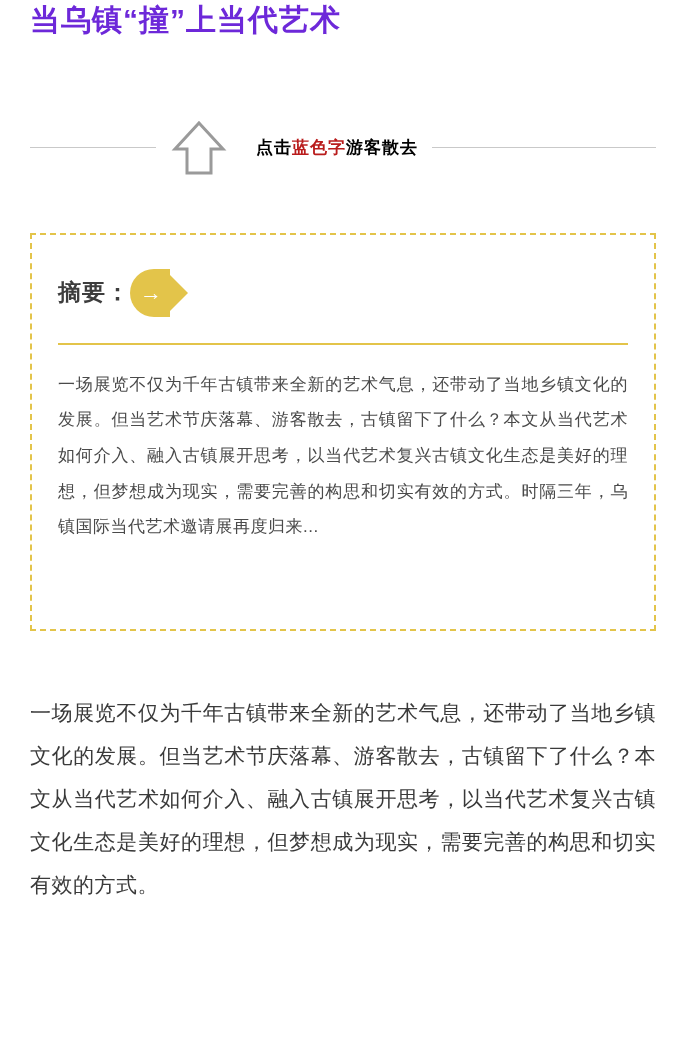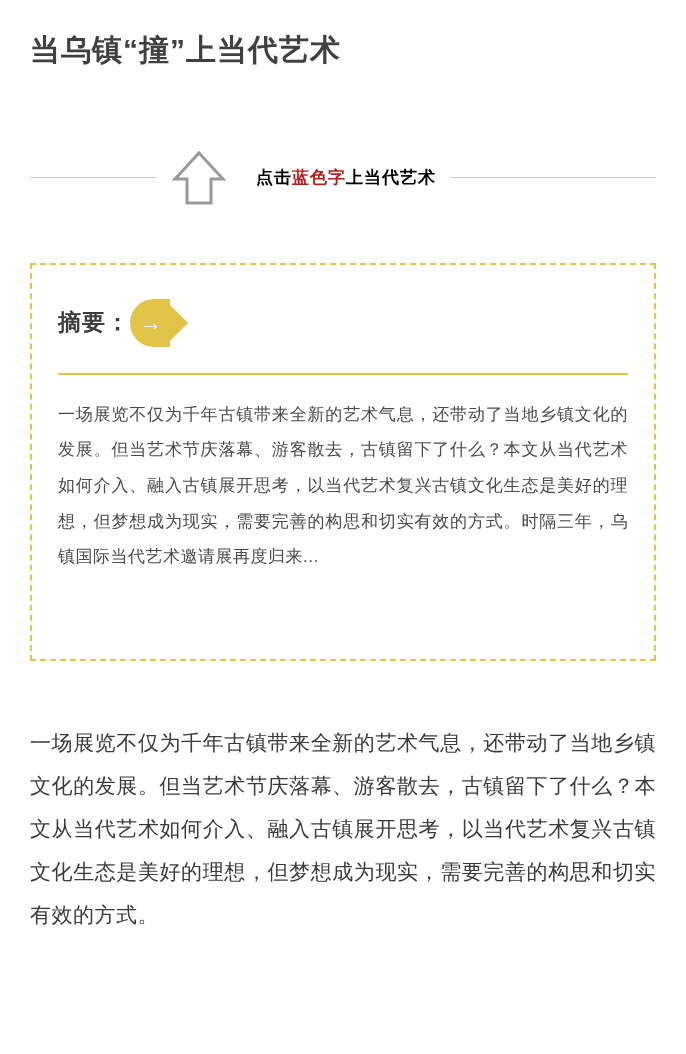--- a/index.html
+++ b/index.html
@@ -18,24 +18,23 @@
   .page {
     width: 686px;
     height: 1054px;
     box-sizing: border-box;
     padding: 0 30px;
     position: relative;
   }
   .article-title {
     font-size: 30px;
     font-weight: bold;
-    color: #404040;
+    color: #6d28d9;
     letter-spacing: 1px;
     margin: 0;
-    padding-top: 30px;
     line-height: 1.35;
   }
   .meta-row {
     display: flex;
     align-items: center;
     margin-top: 22px;
     font-size: 16px;
   }
   .meta-author {
     color: #9a9a9a;
@@ -161,21 +160,21 @@
 
 
   <div class="attention-row">
     <div class="rule rule-left"></div>
     <div class="arrow-up-wrap">
       <svg width="56" height="58" viewBox="0 0 56 58" aria-hidden="true">
         <path d="M28 4 L52 30 L40 30 L40 54 L16 54 L16 30 L4 30 Z" fill="none" stroke="#9a9a9a" stroke-width="3" stroke-linejoin="miter"></path>
       </svg>
     </div>
     <div class="attention-text">
-      <span class="grey">点击</span><span class="blue">蓝色字</span><span class="grey">上当代艺术</span>
+      <span class="grey">点击</span><span class="blue">蓝色字</span><span class="grey">游客散去</span>
     </div>
     <div class="rule rule-right"></div>
   </div>
 
   <div class="summary-box">
     <div class="summary-head">
       <span class="summary-label">摘要：</span>
       <span class="arrow-badge">
         <span class="body"></span>
         <span class="tip"></span>

